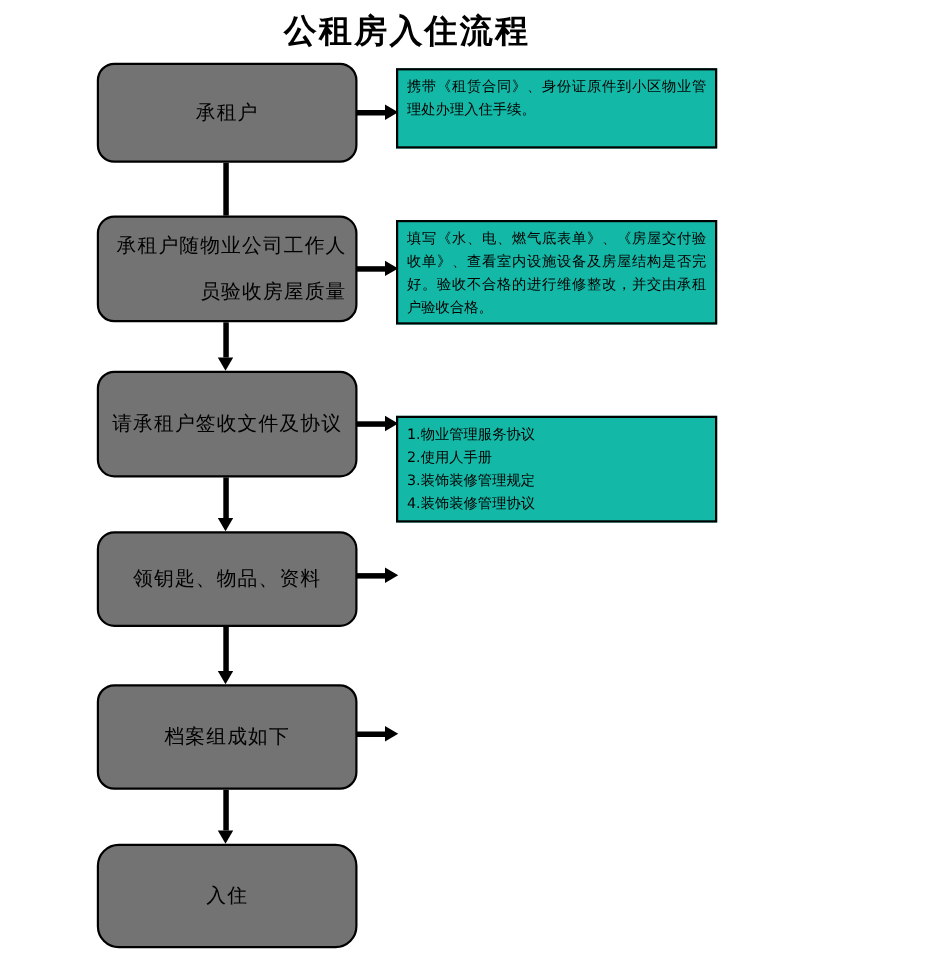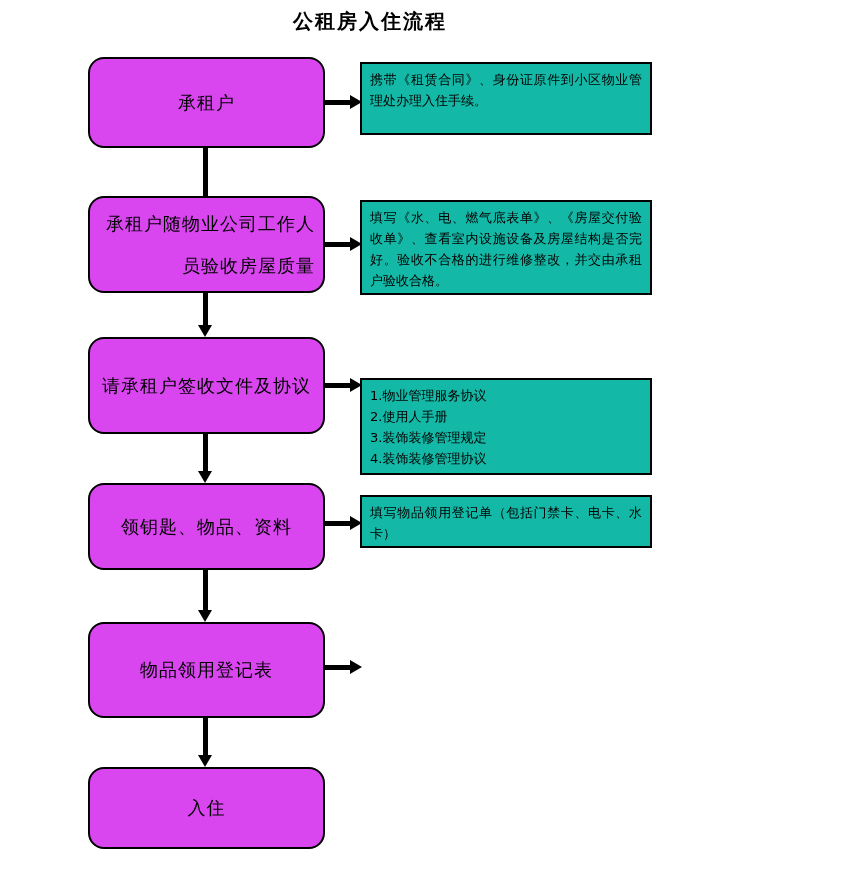--- a/index.html
+++ b/index.html
@@ -12,32 +12,32 @@
     height: 888px;
     background: #ffffff;
     overflow: hidden;
   }
 
   .title {
     position: absolute;
     left: 0; top: 8px;
     width: 740px;
     text-align: center;
-    font-size: 20px;
+    font-size: 30px;
     font-weight: bold;
     color: #000000;
     letter-spacing: 2px;
   }
 
   .node {
     position: absolute;
     width: 237px;
     border: 2px solid #000000;
     border-radius: 16px;
-    background: #d946ef;
+    background: #737373;
     display: flex;
     align-items: center;
     justify-content: center;
     text-align: center;
     font-size: 18px;
     letter-spacing: 1px;
     line-height: 2.3;
     color: #000000;
     padding: 4px 8px;
   }
@@ -103,33 +103,32 @@
   <div class="node" style="left:88px; top:196px; height:97px;text-align:right;">
       <span>承租户随物业公司工作人员验收房屋质量</span>
     </div>
   <div class="node" style="left:88px; top:483px; height:87px;">
       <span>领钥匙、物品、资料</span>
     </div>
   <div class="node" style="left:88px; top:337px; height:97px;">
       <span>请承租户签收文件及协议</span>
     </div>
   <div class="node" style="left:88px; top:622px; height:96px;">
-      <span>物品领用登记表</span>
+      <span>档案组成如下</span>
     </div>
-  <div class="node" style="left:88px; top:767px; height:82px;">
+  <div class="node" style="left:88px; top:767px; height:95px;border-radius:20px;">
       <span>入住</span>
     </div>
 
   <div class="note" style="left:360px; top:62px;  height:73px;">携带《租赁合同》、身份证原件到小区物业管理处办理入住手续。</div>
   <div class="note" style="left:360px; top:200px; height:95px;">填写《水、电、燃气底表单》、《房屋交付验收单》、查看室内设施设备及房屋结构是否完好。验收不合格的进行维修整改，并交由承租户验收合格。</div>
   <div class="note" style="left:360px; top:335px; height:97px;margin-top:43px;">1.物业管理服务协议
 2.使用人手册
 3.装饰装修管理规定
 4.装饰装修管理协议</div>
-  <div class="note" style="left:360px; top:495px; height:53px;">填写物品领用登记单（包括门禁卡、电卡、水卡）</div>
 
   <div class="vline" style="top:148px; height:48px;"></div>
   <div class="vline head" style="top:293px; height:32px;"></div>
   <div class="vline head" style="top:434px; height:37px;"></div>
   <div class="vline head" style="top:570px; height:40px;"></div>
   <div class="vline head" style="top:718px; height:37px;"></div>
 
   <div class="harrow" style="top:100px;"></div>
   <div class="harrow" style="top:242px;"></div>
   <div class="harrow" style="top:383px;"></div>

